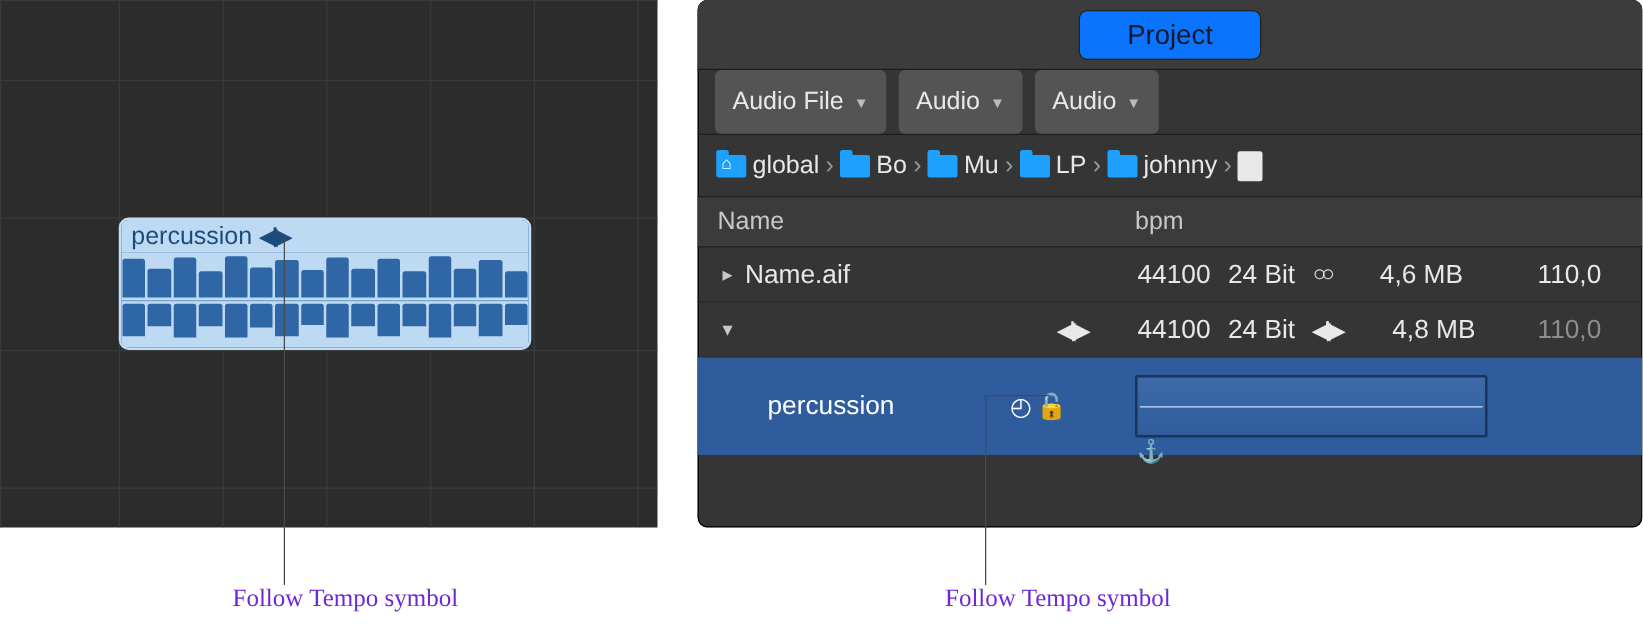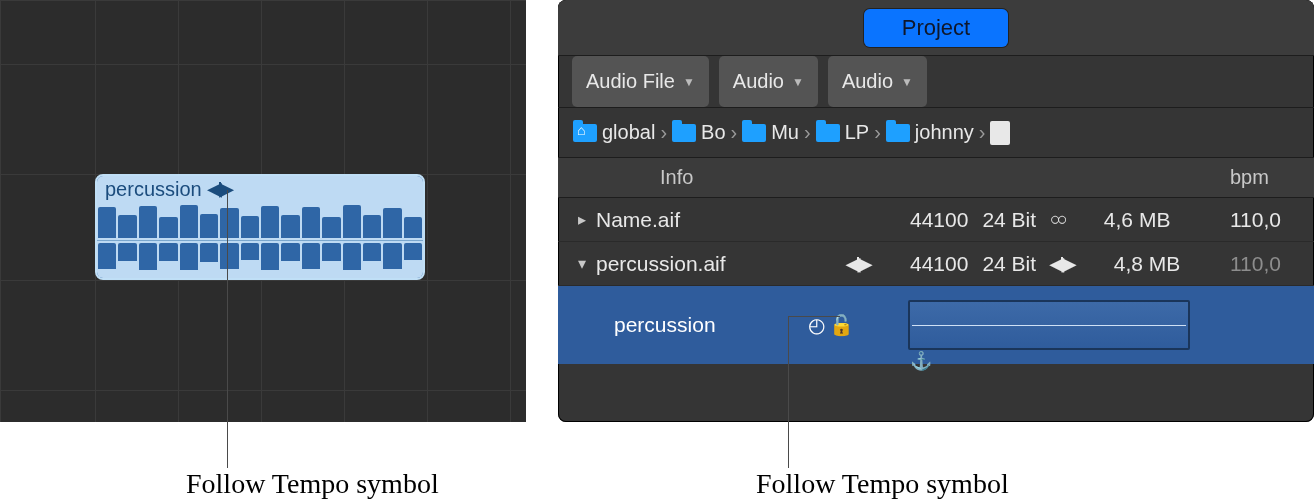--- a/index.html
+++ b/index.html
@@ -179,22 +179,22 @@
   .anchor-ico { position:absolute; left:2px; bottom:-22px; font-size:18px; color:#cfe0f5; }
 
   
   .callout-line {
     position:absolute;
     width:1px;
     background:#4a4a4a;
   }
   .callout-text {
     position:absolute;
-    font-size:28px;
-    color:#000000;
+    font-size:20px;
+    color:#6d28d9;
     font-family: Georgia, "Times New Roman", serif;
   }
 </style>
 </head>
 <body>
 
 <div class="left-panel">
   <div class="grid-line-v" style="left:0px"></div>
   <div class="grid-line-v" style="left:95px"></div>
   <div class="grid-line-v" style="left:178px"></div>
@@ -306,22 +306,22 @@
       <span class="folder-ico"></span>
       <span>johnny</span>
     </span>
     <span class="crumb-sep">›</span>
     <span class="crumb">
       <span class="file-ico"></span>
     </span>
   </div>
 
   <div class="table-head">
+    <div class="col-name">Name</div>
     <div class="col-flags"></div>
-    <div class="col-info">Info</div>
     <div class="col-bpm">bpm</div>
   </div>
 
   <div class="table-row">
     <div class="col-name">
       <span class="disclosure">▸</span>
       <span>Name.aif</span>
     </div>
     <div class="col-flags"></div>
     <div class="col-info">
@@ -332,21 +332,20 @@
         <span style="width:12px"></span>
         <span>4,6 MB</span>
       </div>
     </div>
     <div class="col-bpm">110,0</div>
   </div>
 
   <div class="table-row">
     <div class="col-name">
       <span class="disclosure">▾</span>
-      <span>percussion.aif</span>
     </div>
     <div class="col-flags" style="display:flex;justify-content:center;">
       <span class="follow-tempo-icon" style="color:#e8e8e8">
         <span class="arr">◀</span>
           <span class="bar"></span>
           <span class="arr">▶</span>
       </span>
     </div>
     <div class="col-info">
       <div class="info-cells">

